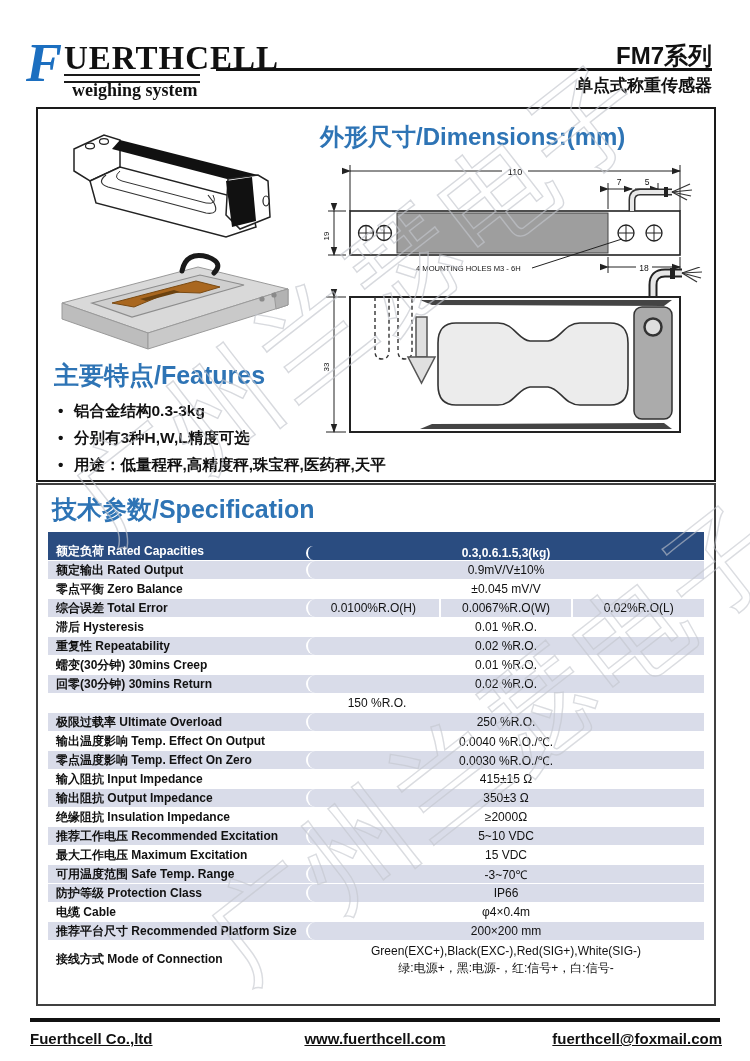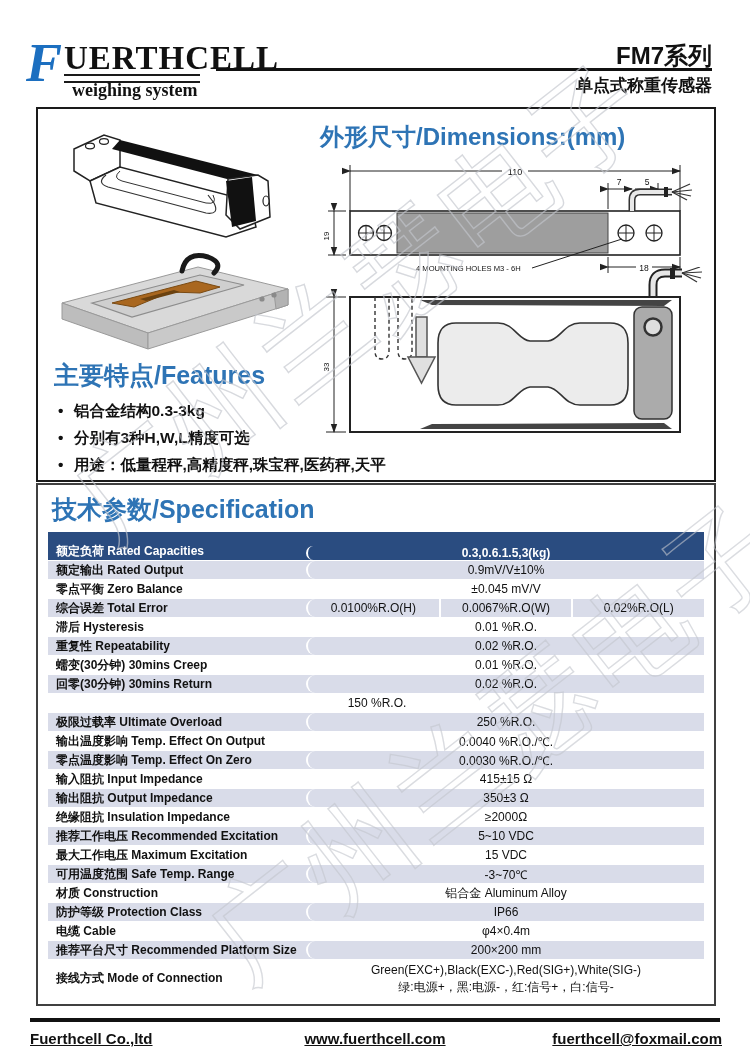--- a/index.html
+++ b/index.html
@@ -320,26 +320,20 @@
           <div class="tvals">
             <div class="tval">15 VDC</div>
           </div>
         </div>
         <div class="trow alt">
           <div class="tlabel">可用温度范围 Safe Temp. Range</div>
           <div class="tvals">
             <div class="tval">-3~70℃</div>
           </div>
         </div>
-        <div class="trow">
-          <div class="tlabel">材质 Construction</div>
-          <div class="tvals">
-            <div class="tval">铝合金 Aluminum Alloy</div>
-          </div>
-        </div>
         <div class="trow alt">
           <div class="tlabel">防护等级 Protection Class</div>
           <div class="tvals">
             <div class="tval">IP66</div>
           </div>
         </div>
         <div class="trow">
           <div class="tlabel">电缆 Cable</div>
           <div class="tvals">
             <div class="tval">φ4×0.4m</div>

